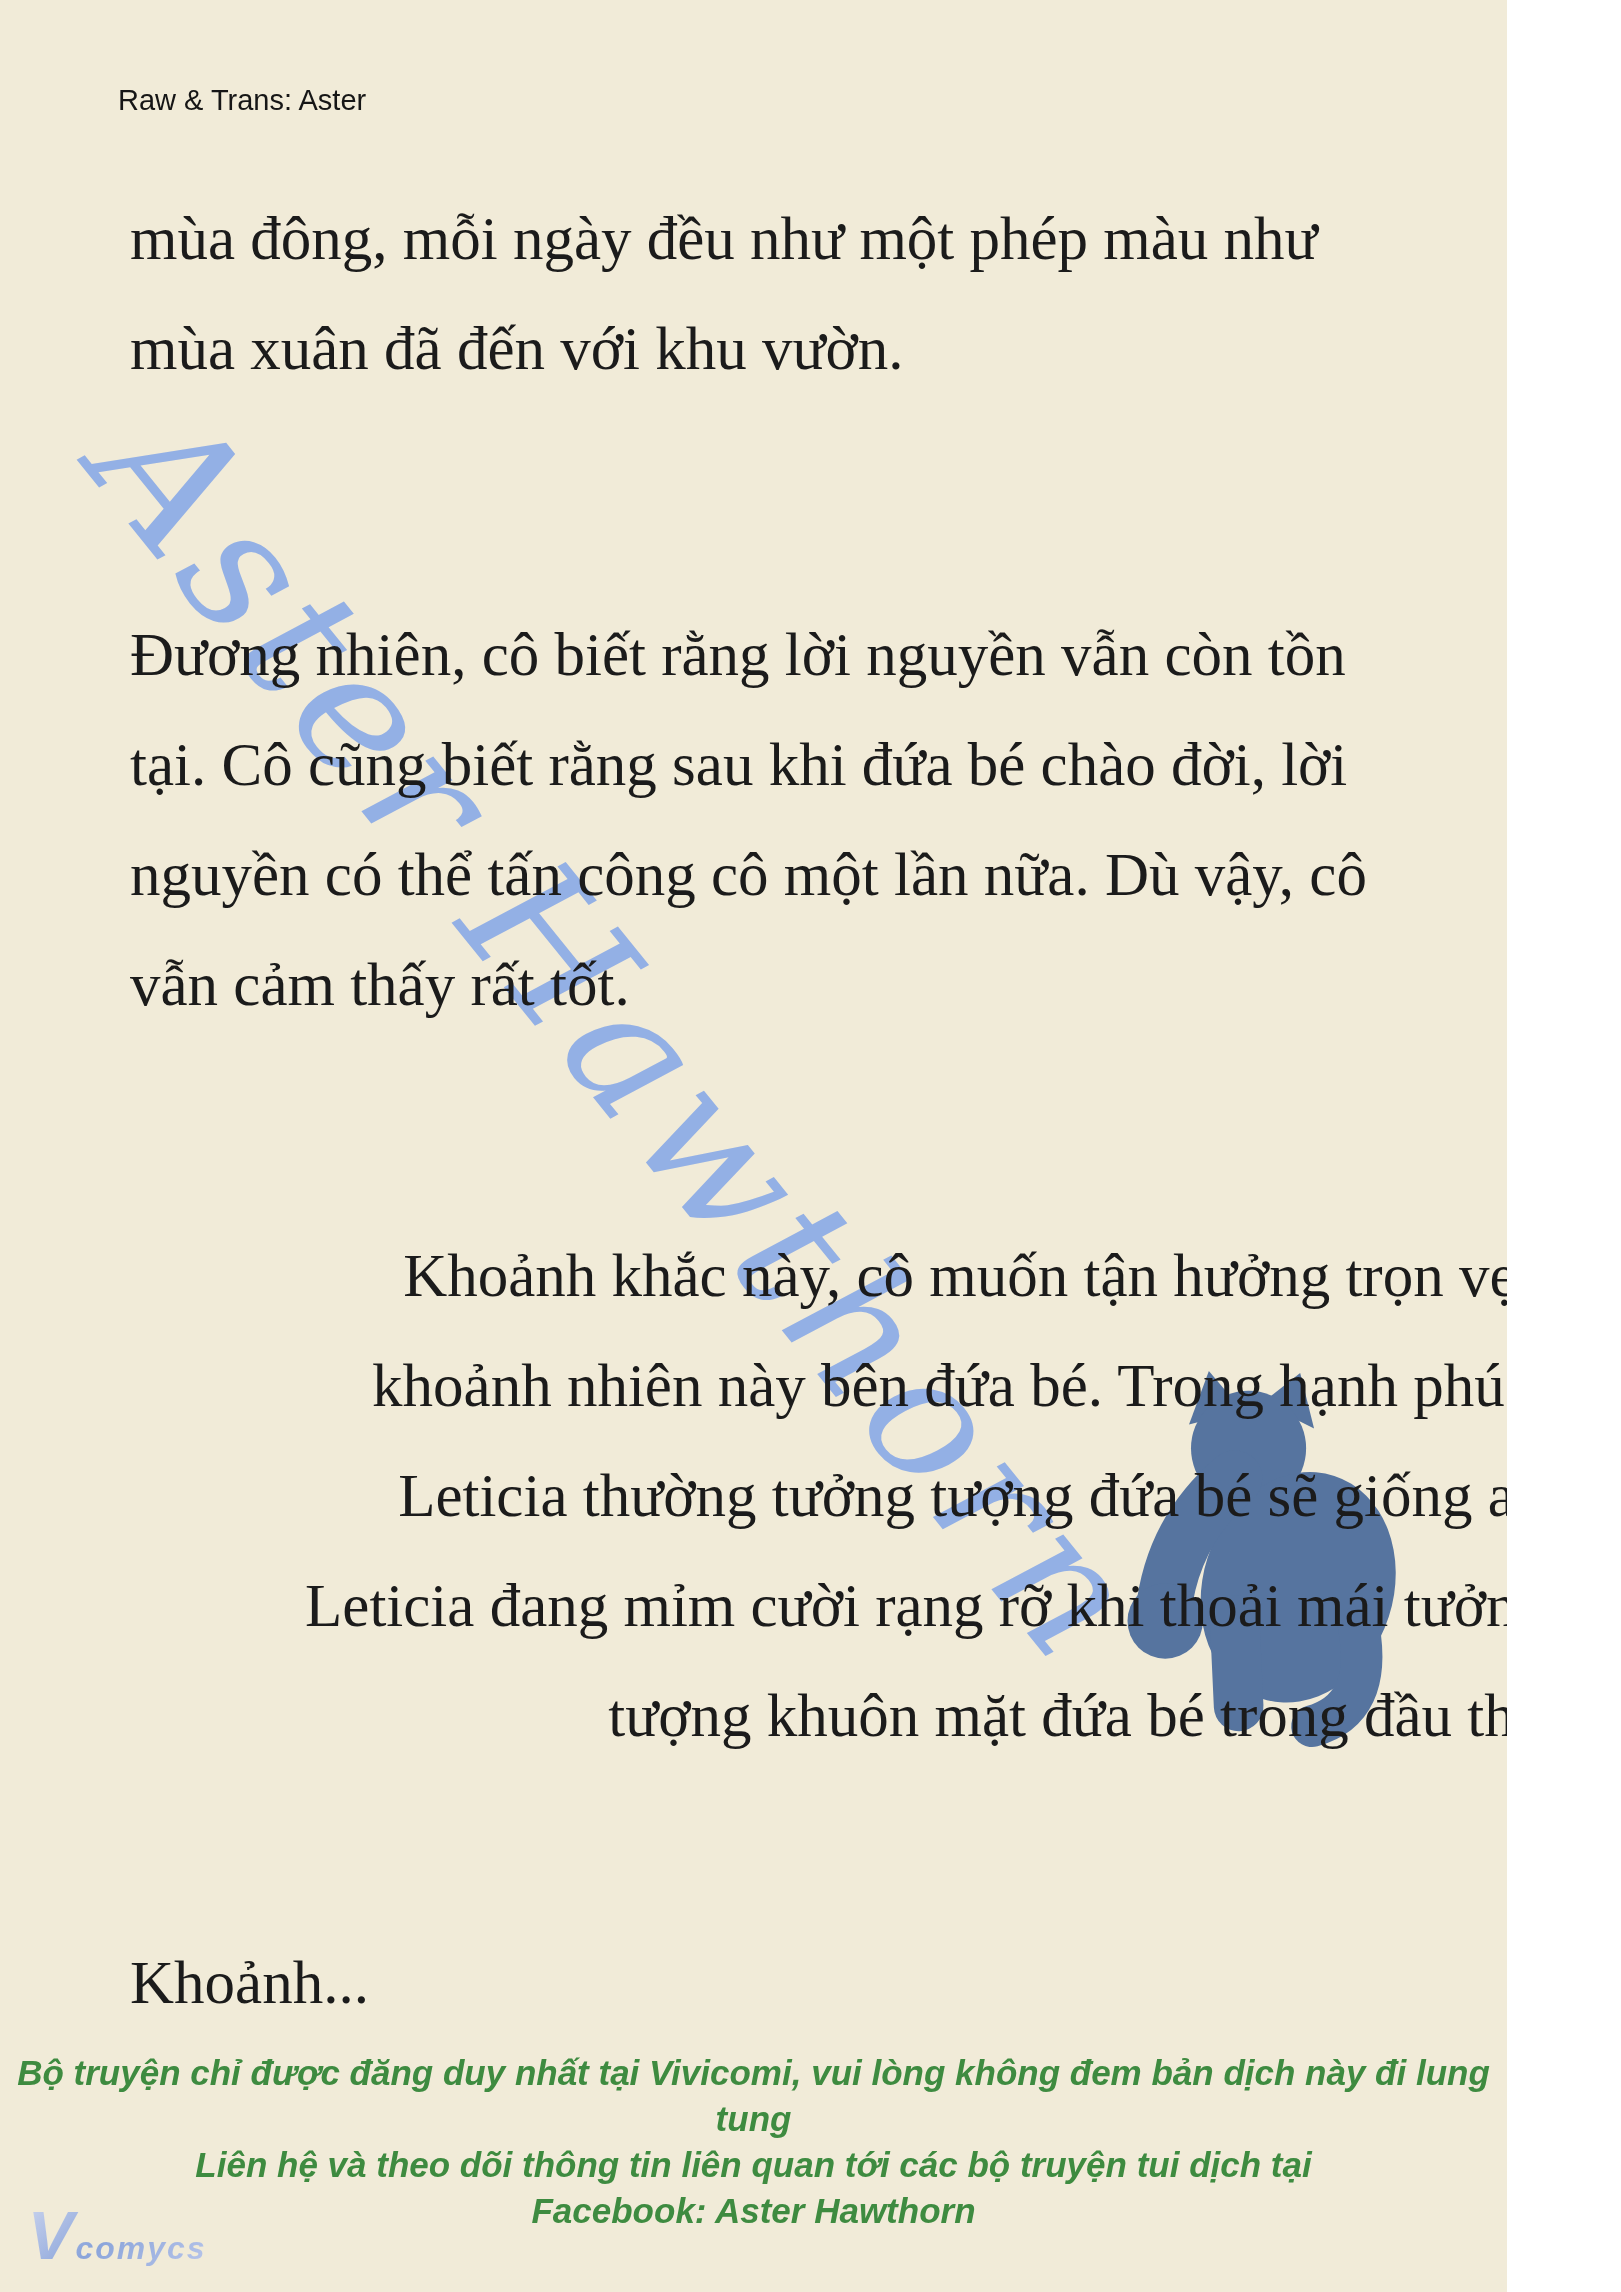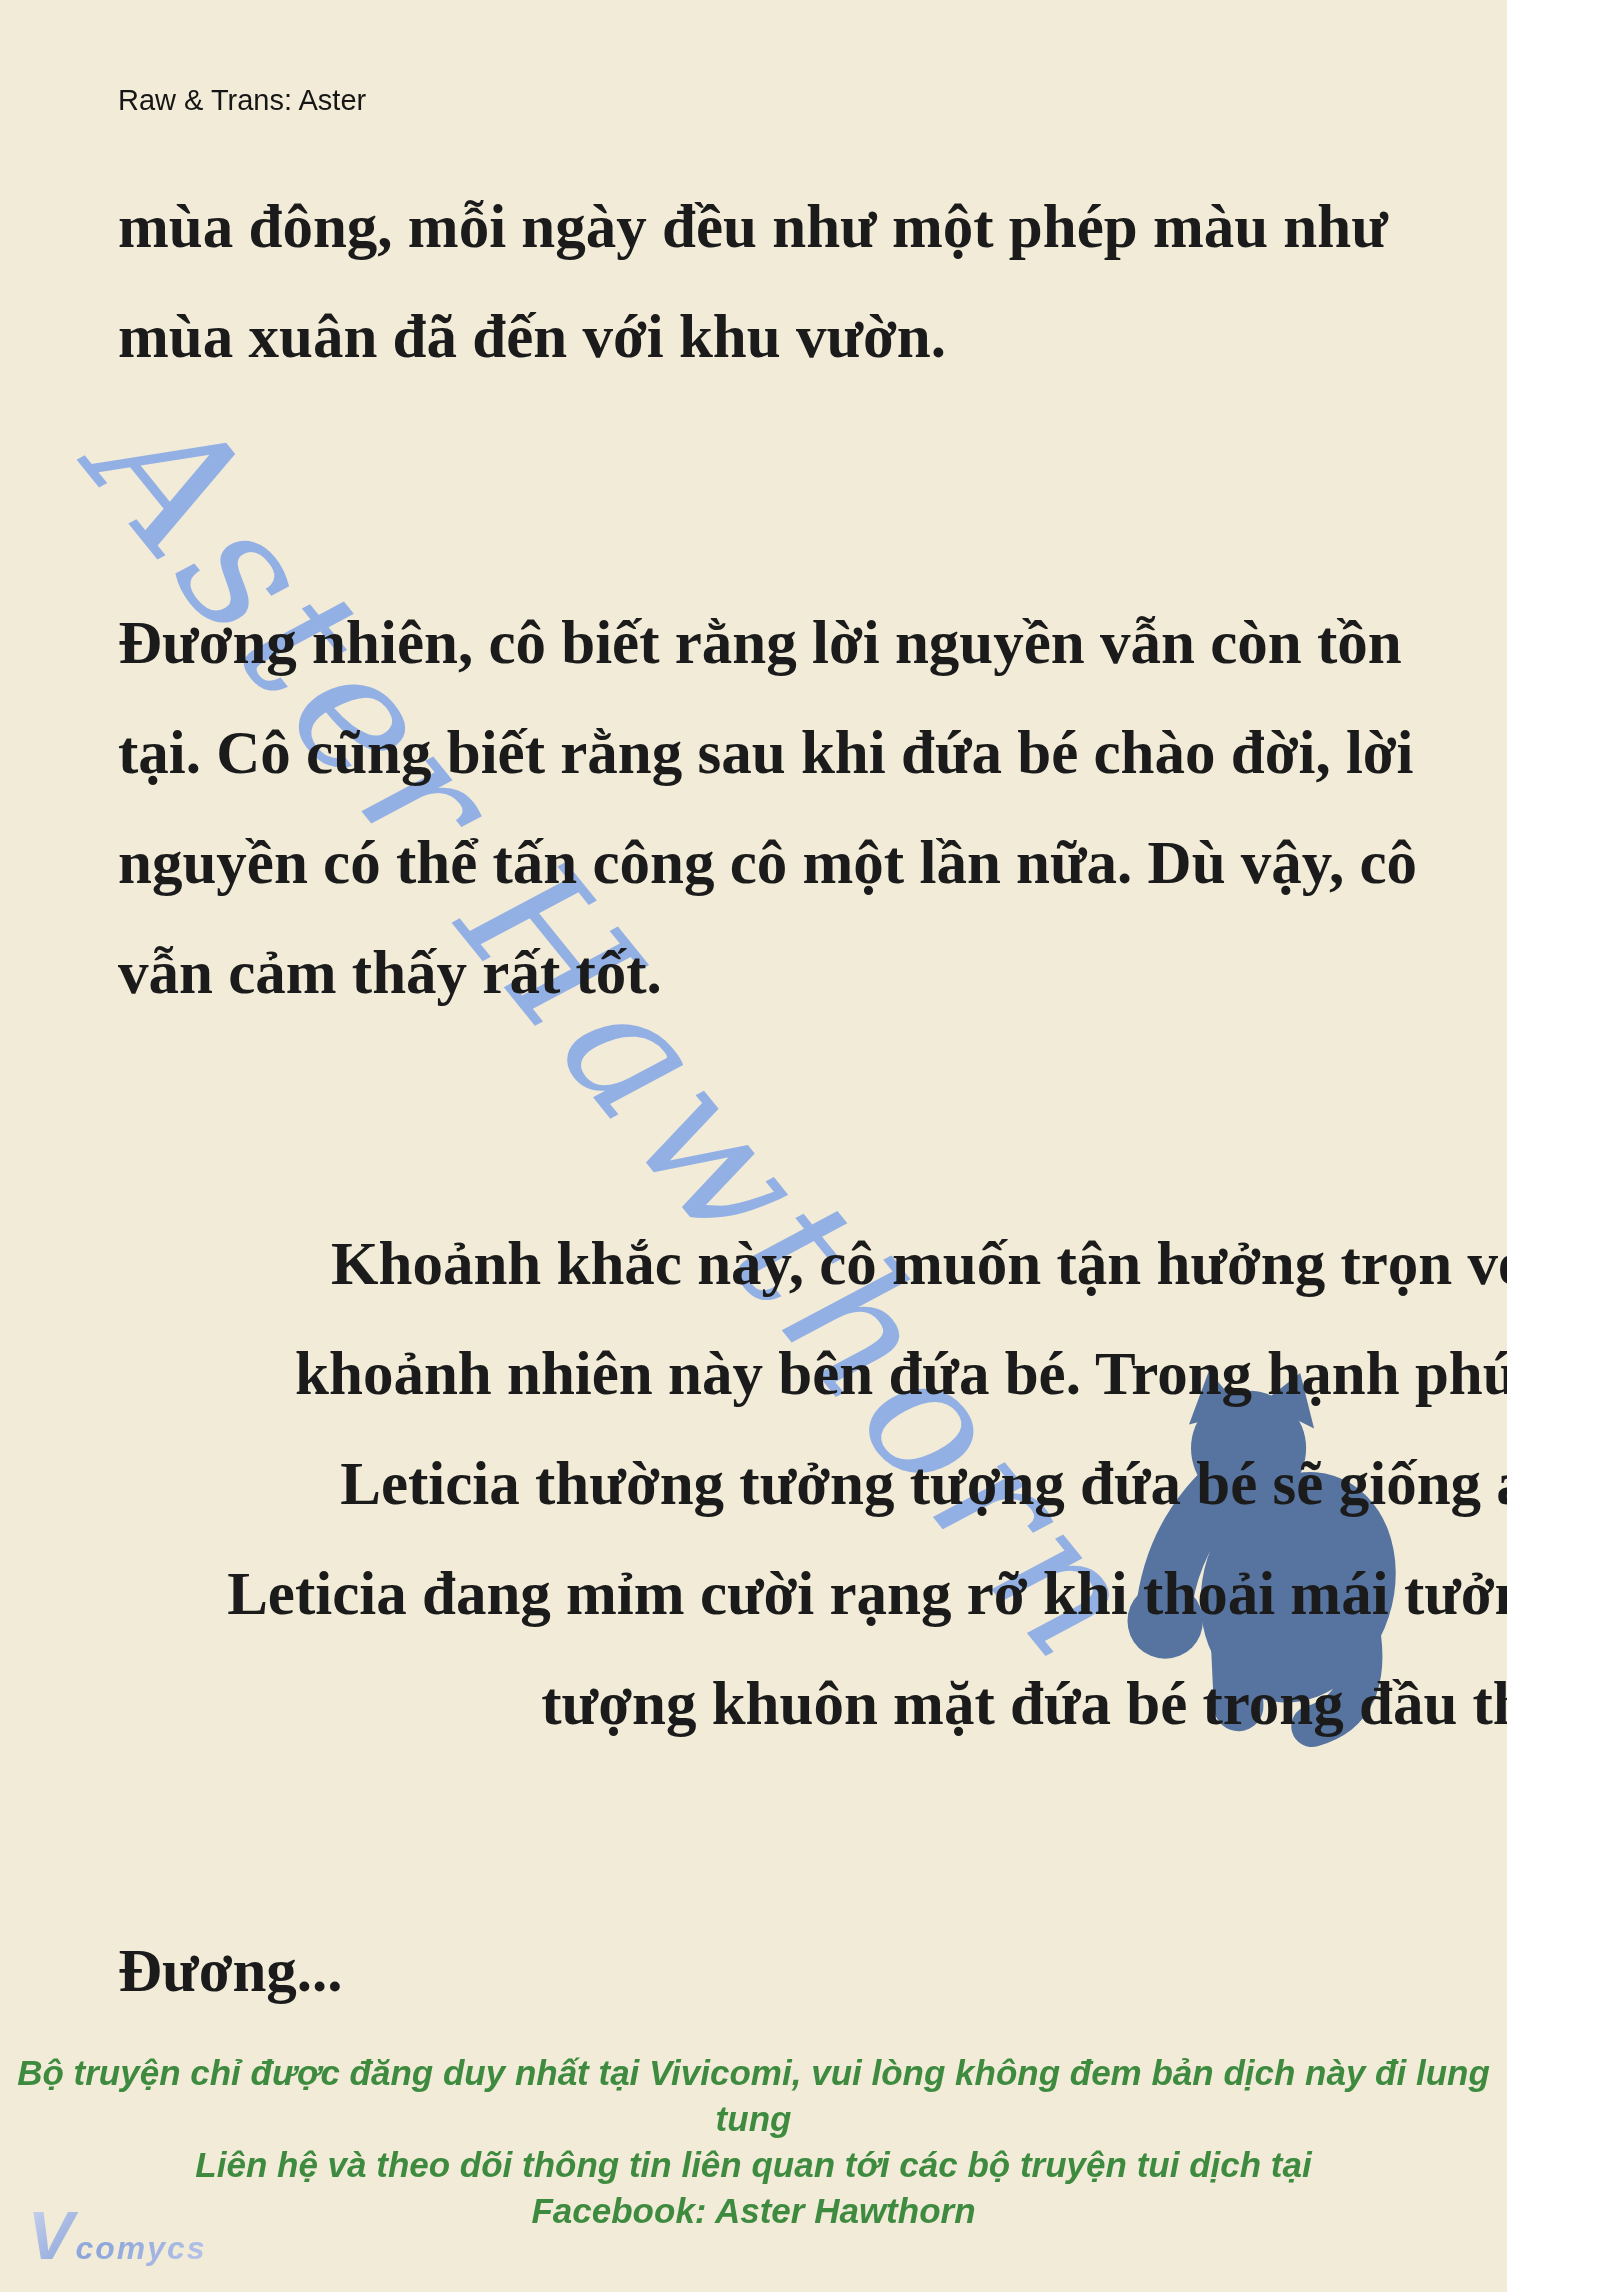--- a/index.html
+++ b/index.html
@@ -27,21 +27,21 @@
     white-space:nowrap;
     z-index:1;
   }
   .content{
     position:absolute;left:118px;top:172px;width:1441px;
     color:#1b1b1b;
     font-size:61px;
     z-index:3;
   }
   .line{display:block;height:110px;line-height:110px;white-space:nowrap;}
-  .para{margin:0;font-weight:bold;}
+  .para{margin:12px;}
   .para-2{margin-top:196px;}
   .para-3{margin-top:181px;text-align:right;}
   .para-4{margin-top:157px;}
   .cat{
     position:absolute;left:1117px;top:1367px;width:279px;height:387px;
     z-index:2;
   }
   .footer-note{
     position:absolute;left:0;right:0;top:2050px;
     text-align:center;
@@ -93,21 +93,21 @@
       <span class="line">vẫn cảm thấy rất tốt.</span>
     </p>
     <p class="para para-3">
       <span class="line">Khoảnh khắc này, cô muốn tận hưởng trọn vẹn</span>
       <span class="line">khoảnh nhiên này bên đứa bé. Trong hạnh phúc,</span>
       <span class="line">Leticia thường tưởng tượng đứa bé sẽ giống ai.</span>
       <span class="line">Leticia đang mỉm cười rạng rỡ khi thoải mái tưởng</span>
       <span class="line">tượng khuôn mặt đứa bé trong đầu thì.</span>
     </p>
     <p class="para para-4">
-      <span class="line">Đương...</span>
+      <span class="line">Khoảnh...</span>
     </p>
   </main>
 
   <svg class="cat" viewBox="0 0 280 390" xmlns="http://www.w3.org/2000/svg" aria-hidden="true">
     <g fill="#56749f" stroke="none">
       <polygon points="72,58 92,4 126,44"></polygon>
       <polygon points="146,36 184,6 198,62"></polygon>
       <circle cx="132" cy="82" r="58"></circle>
       <ellipse cx="182" cy="222" rx="96" ry="118" transform="rotate(18 182 222)"></ellipse>
       <path d="M118,112 Q55,165 46,248" fill="none" stroke="#56749f" stroke-width="56" stroke-linecap="round"></path>

